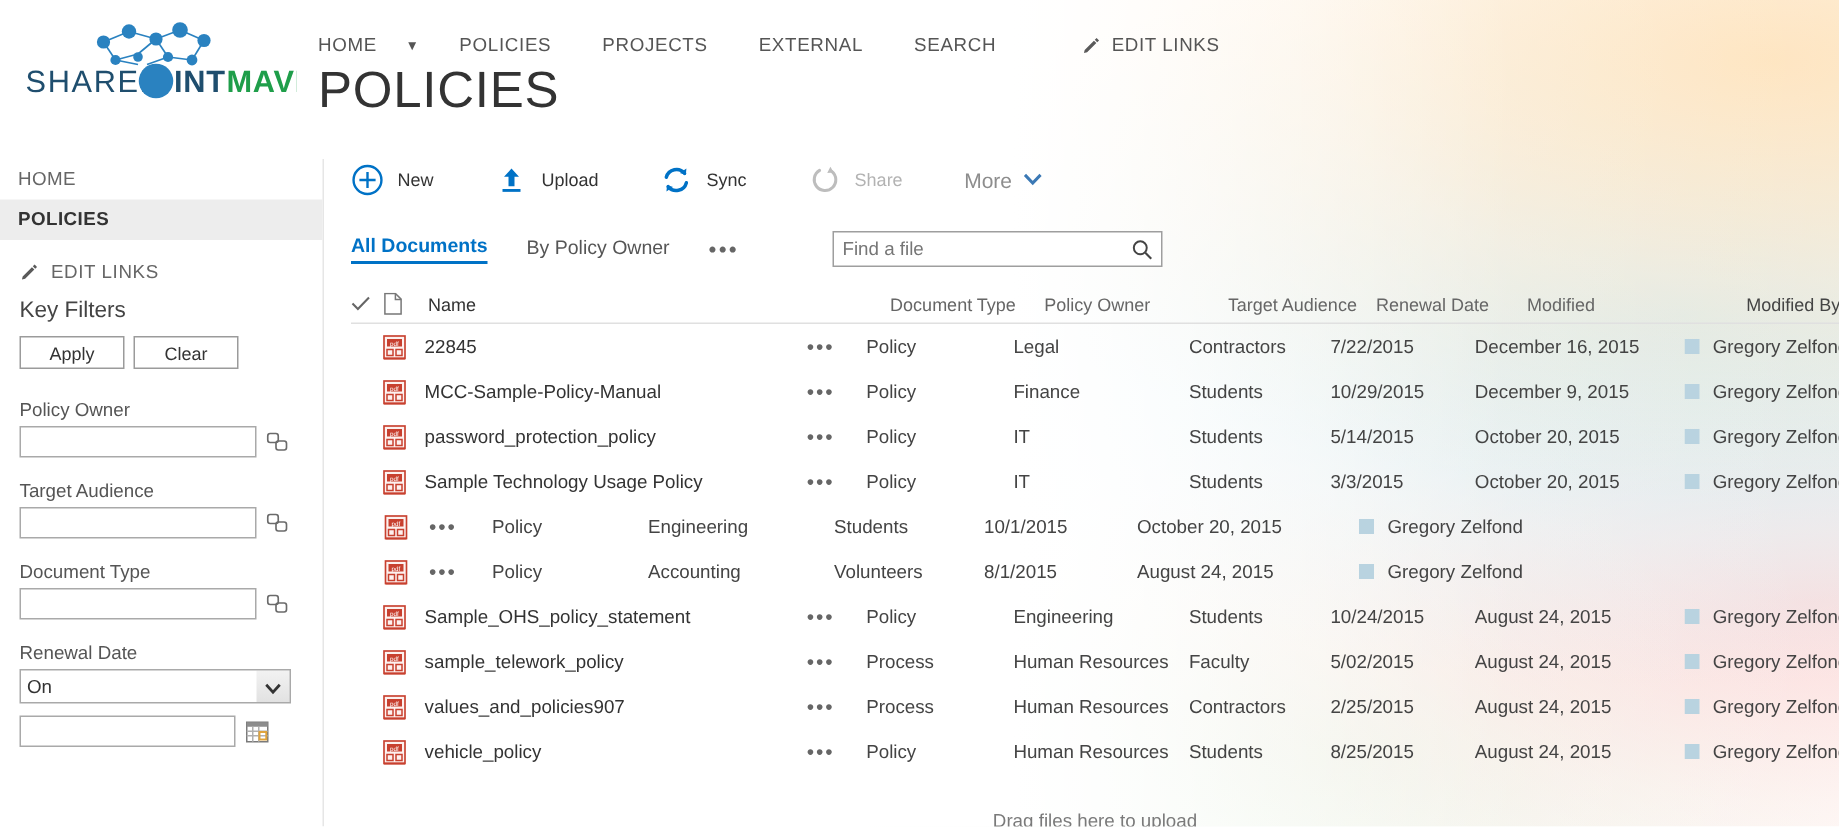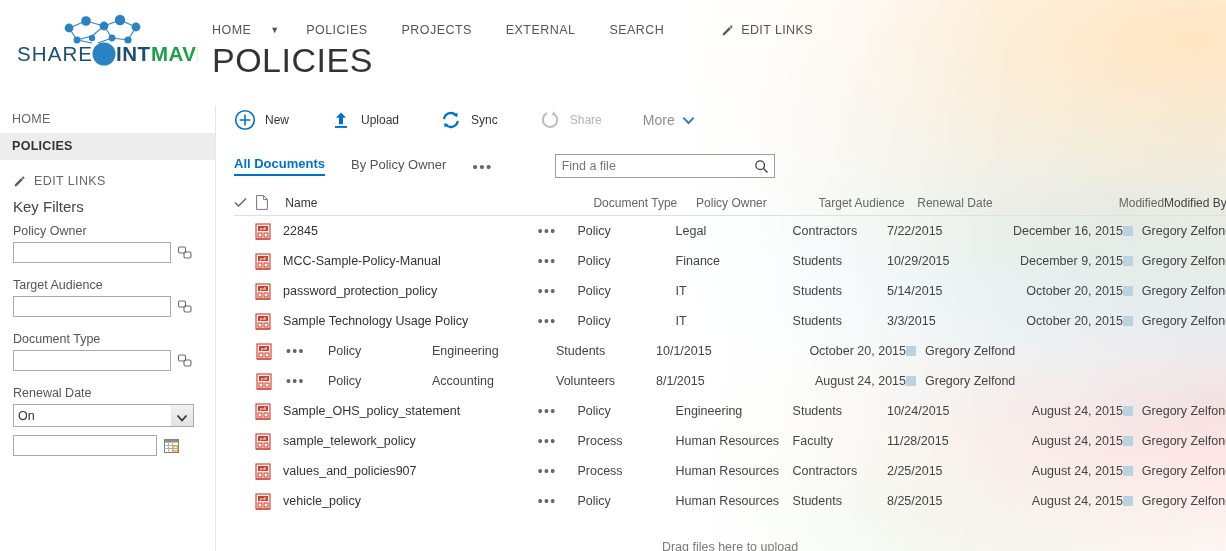--- a/index.html
+++ b/index.html
@@ -148,21 +148,21 @@
   #ghead .c { font-size:12px; }
   .c { overflow:hidden; white-space:nowrap; text-overflow:ellipsis; }
   .c-check { width:22px; display:flex; align-items:center; justify-content:flex-start; }
   .c-type { width:30px; display:flex; align-items:center; }
   .c-name { width:270px; color:#333; }
   .c-ell { width:42px; color:#666; font-size:14px; letter-spacing:1.3px; line-height:1; }
   .c-doctype { width:104px; }
   .c-owner { width:124px; }
   .c-aud { width:100px; }
   .c-renew { width:102px; }
-  .c-mod { width:148px;text-align:right; }
+  .c-mod { width:148px; }
   .c-modby { width:auto; display:flex; align-items:center; gap:9px; }
   .presence { width:10px; height:10px; background:#b9d3e0; flex:none; display:inline-block; }
   .c-modby .nm { color:#444; }
   .gbody .grow { color:#444; }
   .pdficon { width:16px; height:17px; flex:none; }
 
   #dragzone {
     margin-top:14px; height:34px; display:flex; align-items:center; justify-content:center;
     font-size:12.5px; color:#7a7a7a;
   }
@@ -239,20 +239,24 @@
       <svg width="13" height="13" viewBox="0 0 16 16">
           <path d="M12.4 1.6l2 2-1.5 1.5-2-2 1.5-1.5zM10.2 3.8l2 2L4.6 13.4l-2.6.6.6-2.6 7.6-7.6z" fill="#5a5a5a"></path>
         </svg>
     </span>
     <span>EDIT LINKS</span>
   </div>
 
   <div id="keyfilters">
     <div id="kf-title">Key Filters</div>
 
+    <div id="kf-buttons">
+      <button class="kfbtn">Apply</button>
+      <button class="kfbtn">Clear</button>
+    </div>
 
     <div class="kfgroup">
       <div class="kflabel">Policy Owner</div>
       <div class="kfrow">
         <input class="kfinput" type="text" value="" style="">
         <span class="pickericon">
           <svg width="16" height="16" viewBox="0 0 16 16">
               <rect x="1.5" y="2" width="7" height="6" rx="1.6" fill="none" stroke="#6b6b6b" stroke-width="1.1"></rect>
               <rect x="7" y="7" width="7" height="6" rx="1.6" fill="none" stroke="#6b6b6b" stroke-width="1.1"></rect>
             </svg>
@@ -613,21 +617,21 @@
           <rect x="9" y="10" width="4" height="4" fill="none" stroke="#c8402f" stroke-width="1"></rect>
           <line x1="1" y1="16" x2="15" y2="16" stroke="#c8402f" stroke-width="1.2"></line>
         </svg>
       </span>
     </div>
     <div class="c c-name">sample_telework_policy</div>
     <div class="c c-ell">•••</div>
     <div class="c c-doctype">Process</div>
     <div class="c c-owner">Human Resources</div>
     <div class="c c-aud">Faculty</div>
-    <div class="c c-renew">11/28/2015</div>
+    <div class="c c-renew">5/02/2015</div>
     <div class="c c-mod">August 24, 2015</div>
     <div class="c c-modby">
       <span class="presence"></span>
       <span class="nm">Gregory Zelfond</span>
     </div>
   </div>
 
   <div class="grow">
     <div class="c c-check"></div>
     <div class="c c-type">

